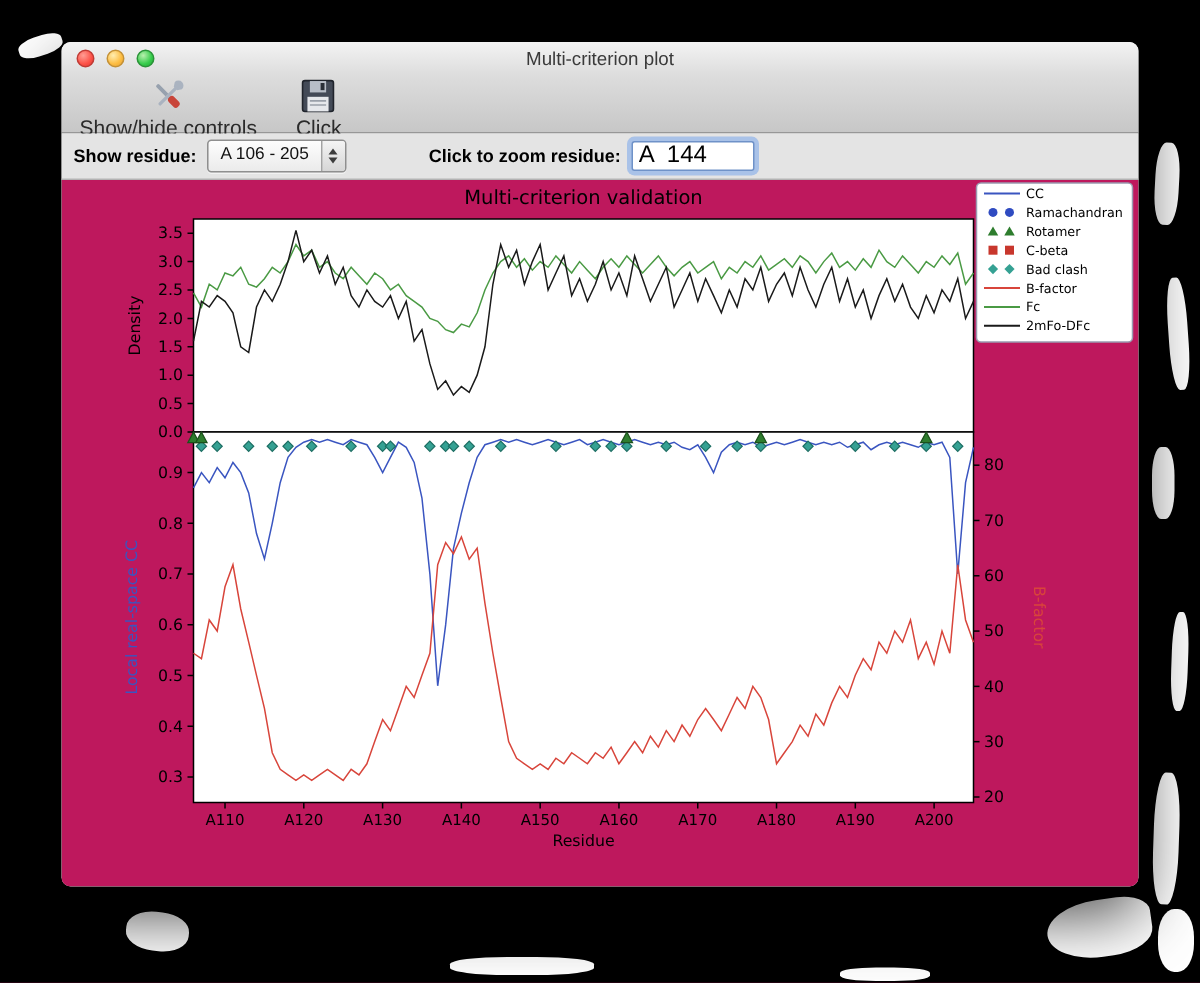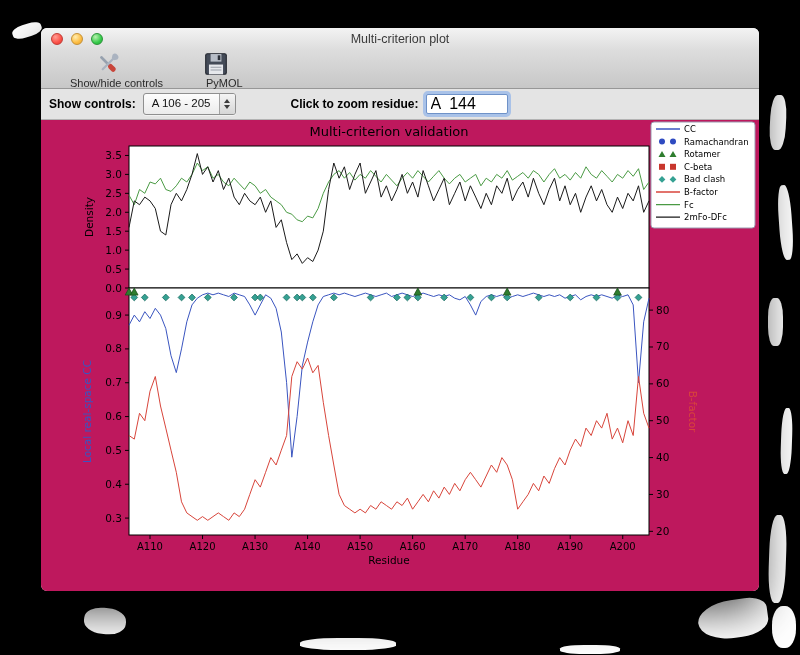--- a/index.html
+++ b/index.html
@@ -14,21 +14,21 @@
   .tl{width:12px;height:12px;border-radius:50%;box-sizing:border-box;display:inline-block;}
   .tl.red{background:radial-gradient(circle at 35% 30%,#ff9d94,#fc5147 60%,#de3933);border:1px solid #c03b35;}
   .tl.yellow{background:radial-gradient(circle at 35% 30%,#ffedb0,#fdbc40 60%,#e3a03a);border:1px solid #c49136;}
   .tl.green{background:radial-gradient(circle at 35% 30%,#b8f0ae,#35cb4a 60%,#28a43a);border:1px solid #2a9338;}
   .title{text-align:center;line-height:22px;font-size:12.5px;color:#3a3a3a;}
   .toolbar{flex:0 0 39px;height:39px;background:linear-gradient(#dddddd,#c7c7c7);
            border-bottom:1px solid #979797;display:flex;align-items:flex-start;
            padding:1px 0 0 12px;gap:26px;box-sizing:border-box;}
   .tool-item{display:flex;flex-direction:column;align-items:center;cursor:default;}
   .tool-icon{display:block;}
-  .tool-label{font-size:11px;color:#2b2b2b;margin-top:0px;white-space:nowrap;margin-left:17px;}
+  .tool-label{font-size:14px;color:#2b2b2b;margin-top:0px;white-space:nowrap;}
   .controls{flex:0 0 31px;height:31px;background:#e4e4e4;border-bottom:1px solid #b3b3b3;
             display:flex;align-items:center;padding:0 8px;box-sizing:border-box;}
   .ctl-label{font-weight:bold;font-size:12px;color:#000;white-space:nowrap;}
   .combo{display:flex;align-items:stretch;height:20px;margin-left:7px;border:1px solid #8f8f8f;
          border-radius:3px;background:linear-gradient(#fdfdfd,#ebebeb);overflow:hidden;
          box-shadow:0 1px 0 rgba(255,255,255,.5);text-align:center;}
   .combo-text{padding:0 8px;font-size:11.5px;line-height:19px;color:#111;white-space:pre;}
   .combo-stepper{width:15px;border-left:1px solid #a3a3a3;display:flex;flex-direction:column;
                  align-items:center;justify-content:center;gap:2px;background:linear-gradient(#f4f4f4,#d6d6d6);}
   .arrow-up{width:0;height:0;border-left:3.5px solid transparent;border-right:3.5px solid transparent;
@@ -89,26 +89,26 @@
       </div>
       <div class="tool-item">
         <svg class="tool-icon" width="26" height="26" viewBox="0 0 24 24">
           <rect x="2.5" y="2.5" width="19" height="19" rx="1.5" fill="#434a57" stroke="#20242c"></rect>
           <rect x="7" y="2.8" width="10" height="7" fill="#b7bdc7"></rect>
           <rect x="13.6" y="4" width="2.4" height="4.4" fill="#2a2f38"></rect>
           <rect x="5.5" y="12.5" width="13" height="9" fill="#e6e8ec"></rect>
           <line x1="7" y1="15" x2="17" y2="15" stroke="#9aa0aa" stroke-width="1"></line>
           <line x1="7" y1="17.5" x2="17" y2="17.5" stroke="#9aa0aa" stroke-width="1"></line>
         </svg>
-        <span class="tool-label">PyMOL</span>
+        <span class="tool-label">Click</span>
       </div>
     </div>
 
     <div class="controls">
-      <span class="ctl-label">Show controls:</span>
+      <span class="ctl-label">Show residue:</span>
       <div class="combo">
         <span class="combo-text">A 106 - 205</span>
         <span class="combo-stepper">
           <i class="arrow-up"></i>
           <i class="arrow-down"></i>
         </span>
       </div>
       <span class="ctl-label zoomlbl">Click to zoom residue:</span>
       <input class="zoom-input" type="text" value="A  144" style="">
     </div>

